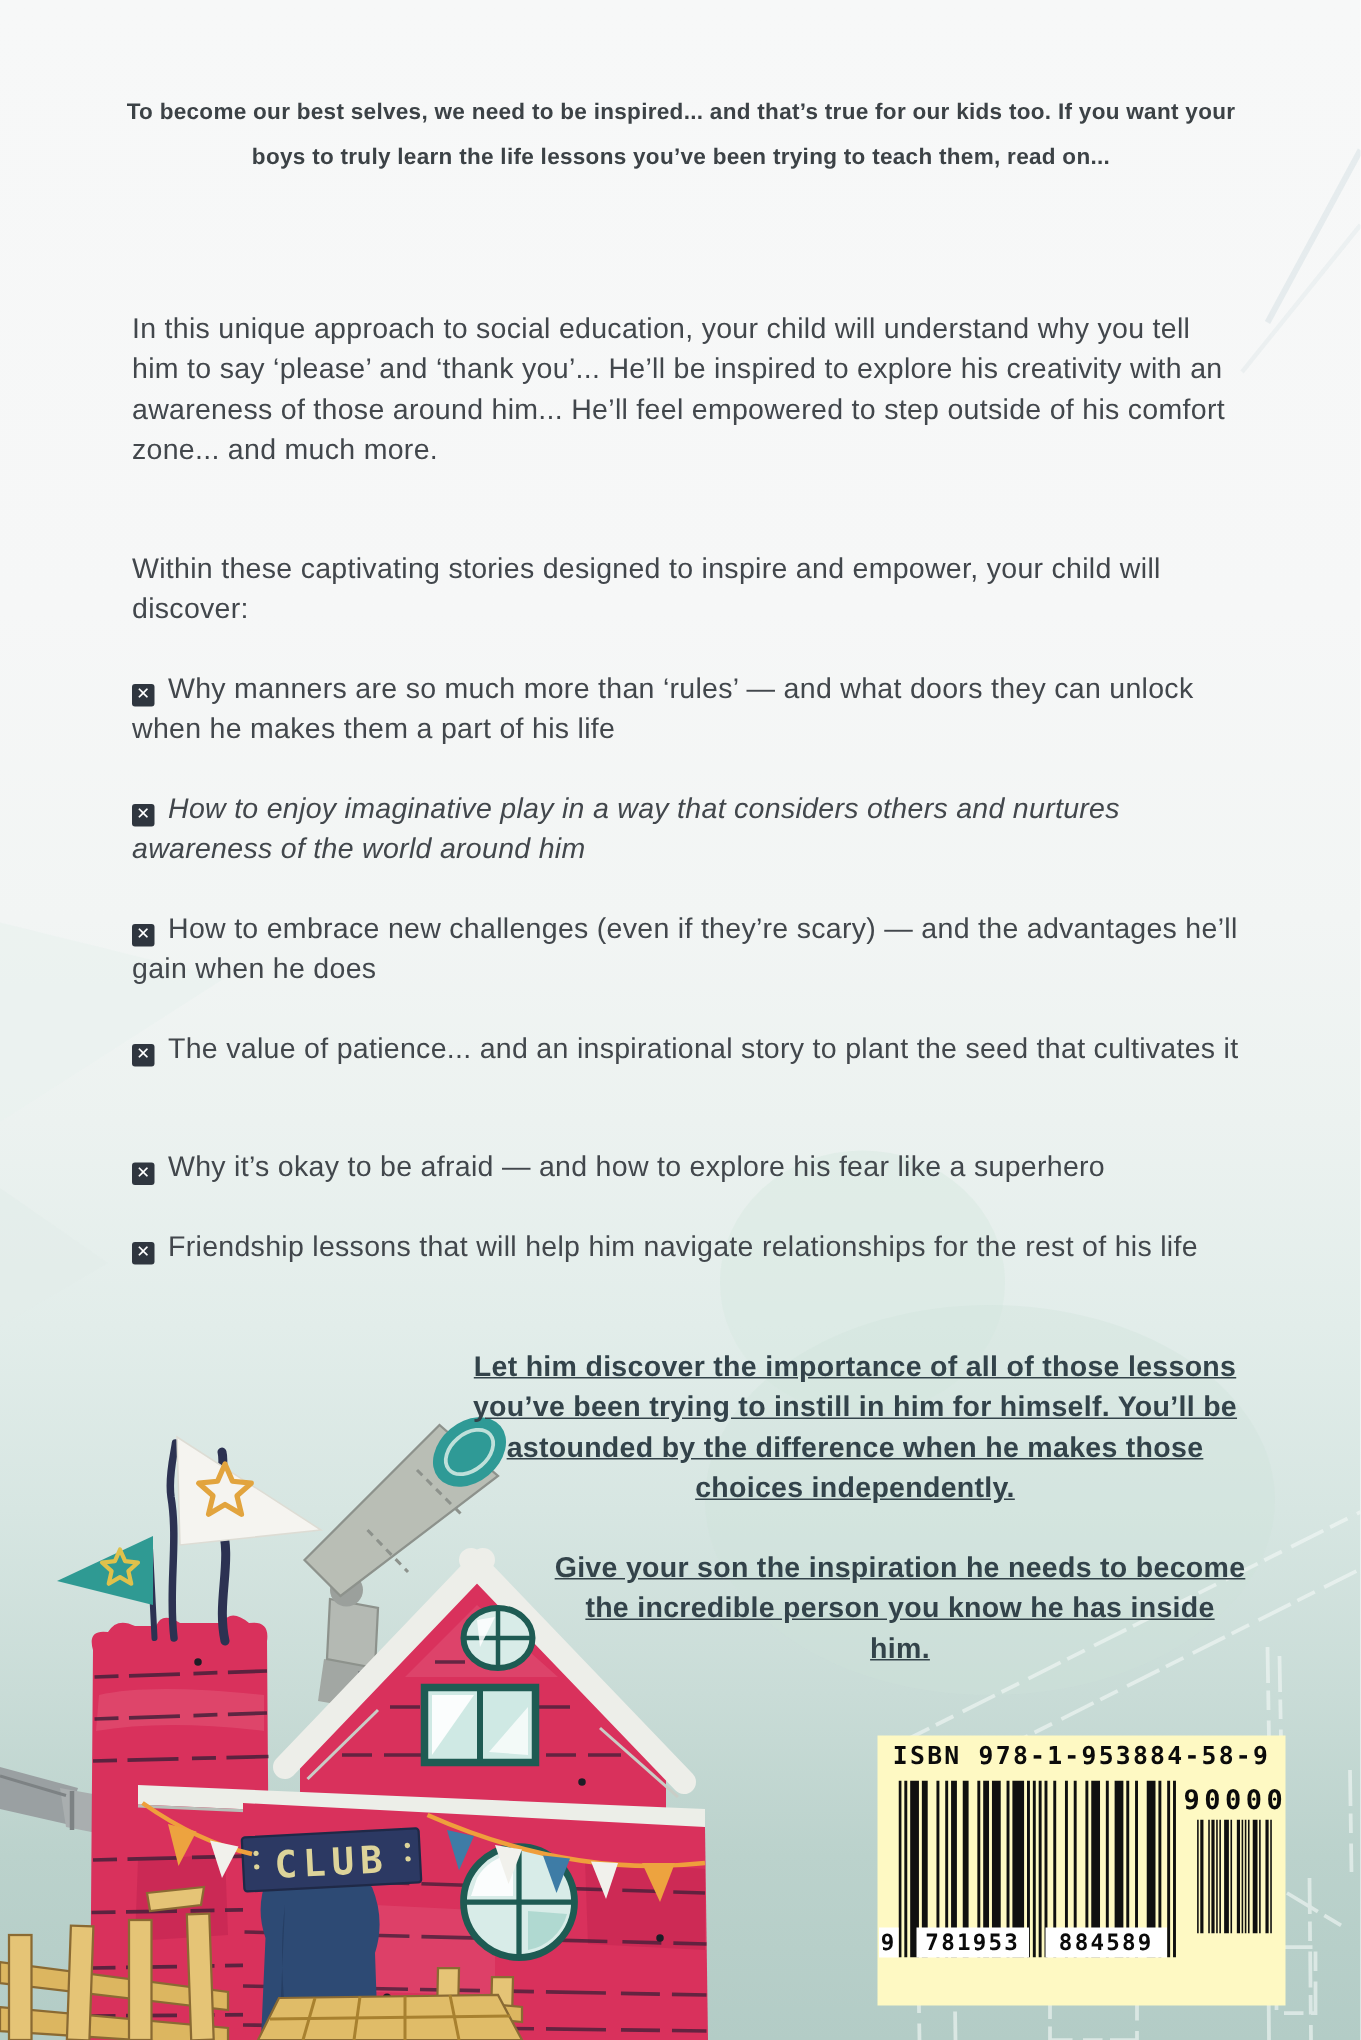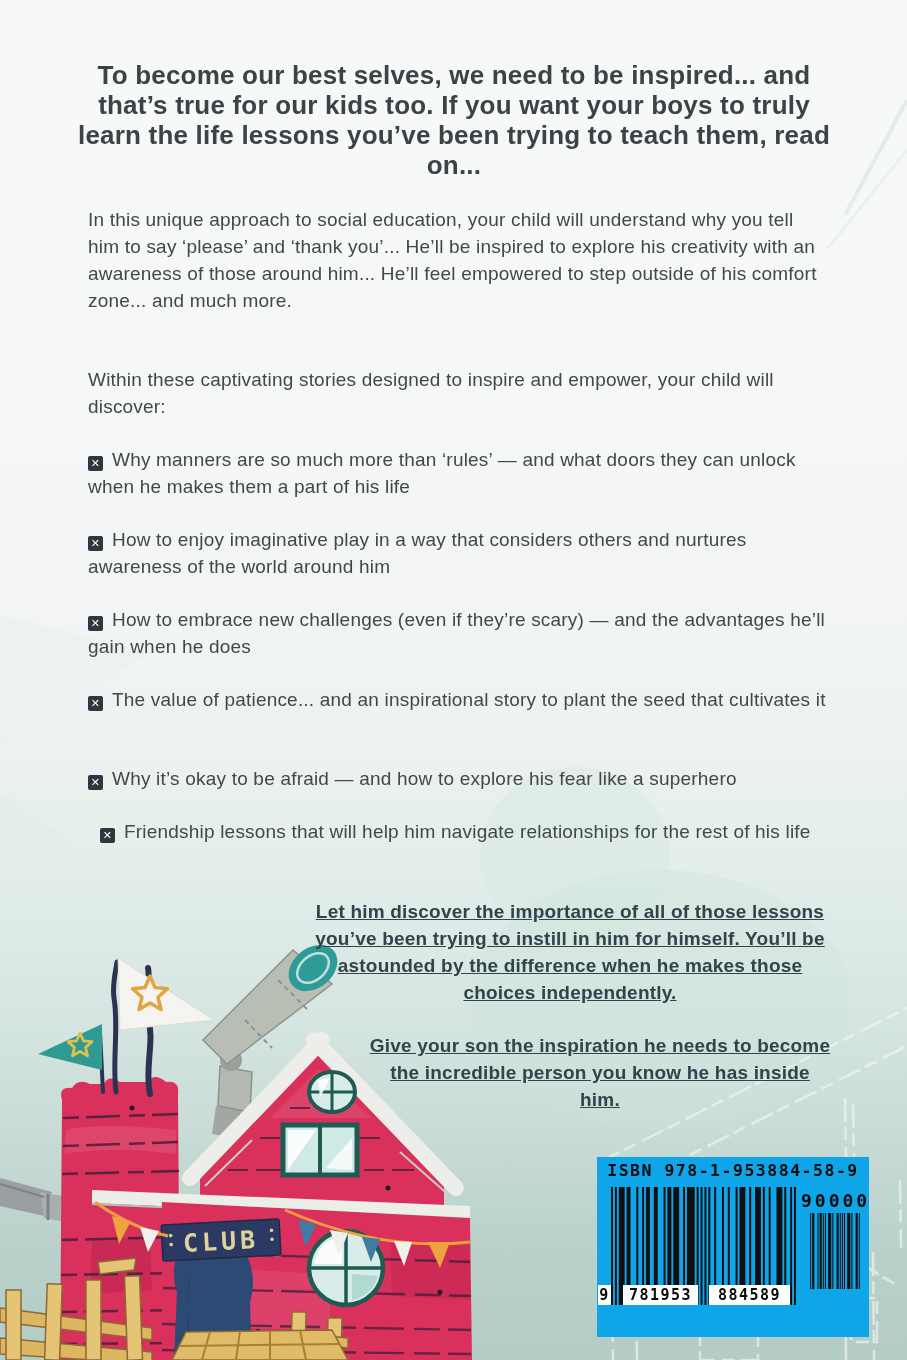--- a/index.html
+++ b/index.html
@@ -8,33 +8,33 @@
     font-family:"Liberation Sans","DejaVu Sans",sans-serif;
     background:linear-gradient(180deg,
       #f7f8f8 0%, #f6f7f7 30%, #f2f5f4 45%, #ecf2f0 55%,
       #e2edea 65%, #d7e6e2 74%, #c9dcd7 83%, #bbd2cc 91%, #b3ccc6 100%);
   }
   .abs{position:absolute;}
   
   .txt{color:#42474c;font-size:19px;line-height:27px;letter-spacing:.2px;z-index:2;}
   .headline{
     left:70px;top:60px;width:768px;text-align:center;
-    font-weight:bold;font-size:26px;line-height:30px;color:#3c4246;letter-spacing:.2px;
+    font-weight:bold;font-size:15px;line-height:30px;color:#3c4246;letter-spacing:.2px;
   }
   .block-left{left:88px;width:742px;text-align:left;}
   .bullet{margin:0;}
   .bx{
     display:inline-block;width:15px;height:15px;border-radius:2px;
     background:#2f363f;color:#fff;font-size:11px;font-weight:bold;
     line-height:15px;text-align:center;margin-right:9px;transform:translateY(1px);
   }
   .centered{text-align:center;color:#33434a;font-weight:600;text-decoration:underline;}
   
   .barcode-box{
-    left:597px;top:1157px;width:272px;height:180px;background:#0ea5e9;z-index:3;
+    left:585px;top:1157px;width:272px;height:180px;background:#fef9c3;z-index:3;
     font-family:"DejaVu Sans Mono","Liberation Mono",monospace;color:#0b0b0b;
   }
   .isbn-line{
     position:absolute;top:4px;left:0;width:100%;text-align:center;
     font-size:16.5px;font-weight:bold;letter-spacing:1.5px;white-space:nowrap;
   }
   .bars-main{position:absolute;left:14px;top:30px;}
   .bars-supp{position:absolute;left:212px;top:56px;}
   .supp-code{
     position:absolute;left:204px;top:33px;width:64px;text-align:center;
@@ -80,33 +80,33 @@
 
 <div class="abs txt headline">To become our best selves, we need to be inspired... and that’s true for our kids too. If you want your boys to truly learn the life lessons you’ve been trying to teach them, read on...</div>
 
 <div class="abs txt block-left" style="top:206px;">In this unique approach to social education, your child will understand why you tell him to say ‘please’ and ‘thank you’... He’ll be inspired to explore his creativity with an awareness of those around him... He’ll feel empowered to step outside of his comfort zone... and much more.</div>
 
 <div class="abs txt block-left" style="top:366px;">Within these captivating stories designed to inspire and empower, your child will discover:</div>
 
 <div class="abs txt block-left bullet" style="top:446px;">
   <span class="bx">✕</span><span>Why manners are so much more than ‘rules’ — and what doors they can unlock when he makes them a part of his life</span>
 </div>
-<div class="abs txt block-left bullet" style="top:526px;">
+<div class="abs txt block-left bullet" style="top:526px;font-style:italic;">
   <span class="bx">✕</span><span>How to enjoy imaginative play in a way that considers others and nurtures awareness of the world around him</span>
 </div>
 <div class="abs txt block-left bullet" style="top:606px;">
   <span class="bx">✕</span><span>How to embrace new challenges (even if they’re scary) — and the advantages he’ll gain when he does</span>
 </div>
 <div class="abs txt block-left bullet" style="top:686px;">
   <span class="bx">✕</span><span>The value of patience... and an inspirational story to plant the seed that cultivates it</span>
 </div>
 <div class="abs txt block-left bullet" style="top:765px;">
   <span class="bx">✕</span><span>Why it’s okay to be afraid — and how to explore his fear like a superhero</span>
 </div>
-<div class="abs txt block-left bullet" style="top:818px;margin-left:12px;">
+<div class="abs txt block-left bullet" style="top:818px;">
   <span class="bx">✕</span><span>Friendship lessons that will help him navigate relationships for the rest of his life</span>
 </div>
 
 <div class="abs txt centered" style="left:300px;top:898px;width:540px;">Let him discover the importance of all of those lessons you’ve been trying to instill in him for himself. You’ll be astounded by the difference when he makes those choices independently.</div>
 <div class="abs txt centered" style="left:368px;top:1032px;width:464px;">Give your son the inspiration he needs to become the incredible person you know he has inside him.</div>
 
 <svg class="abs illus" width="530" height="420" viewBox="0 0 530 420">
 
   <g>
     <polygon points="0,238 52,252 44,276 0,266" fill="#9aa0a2"></polygon>

